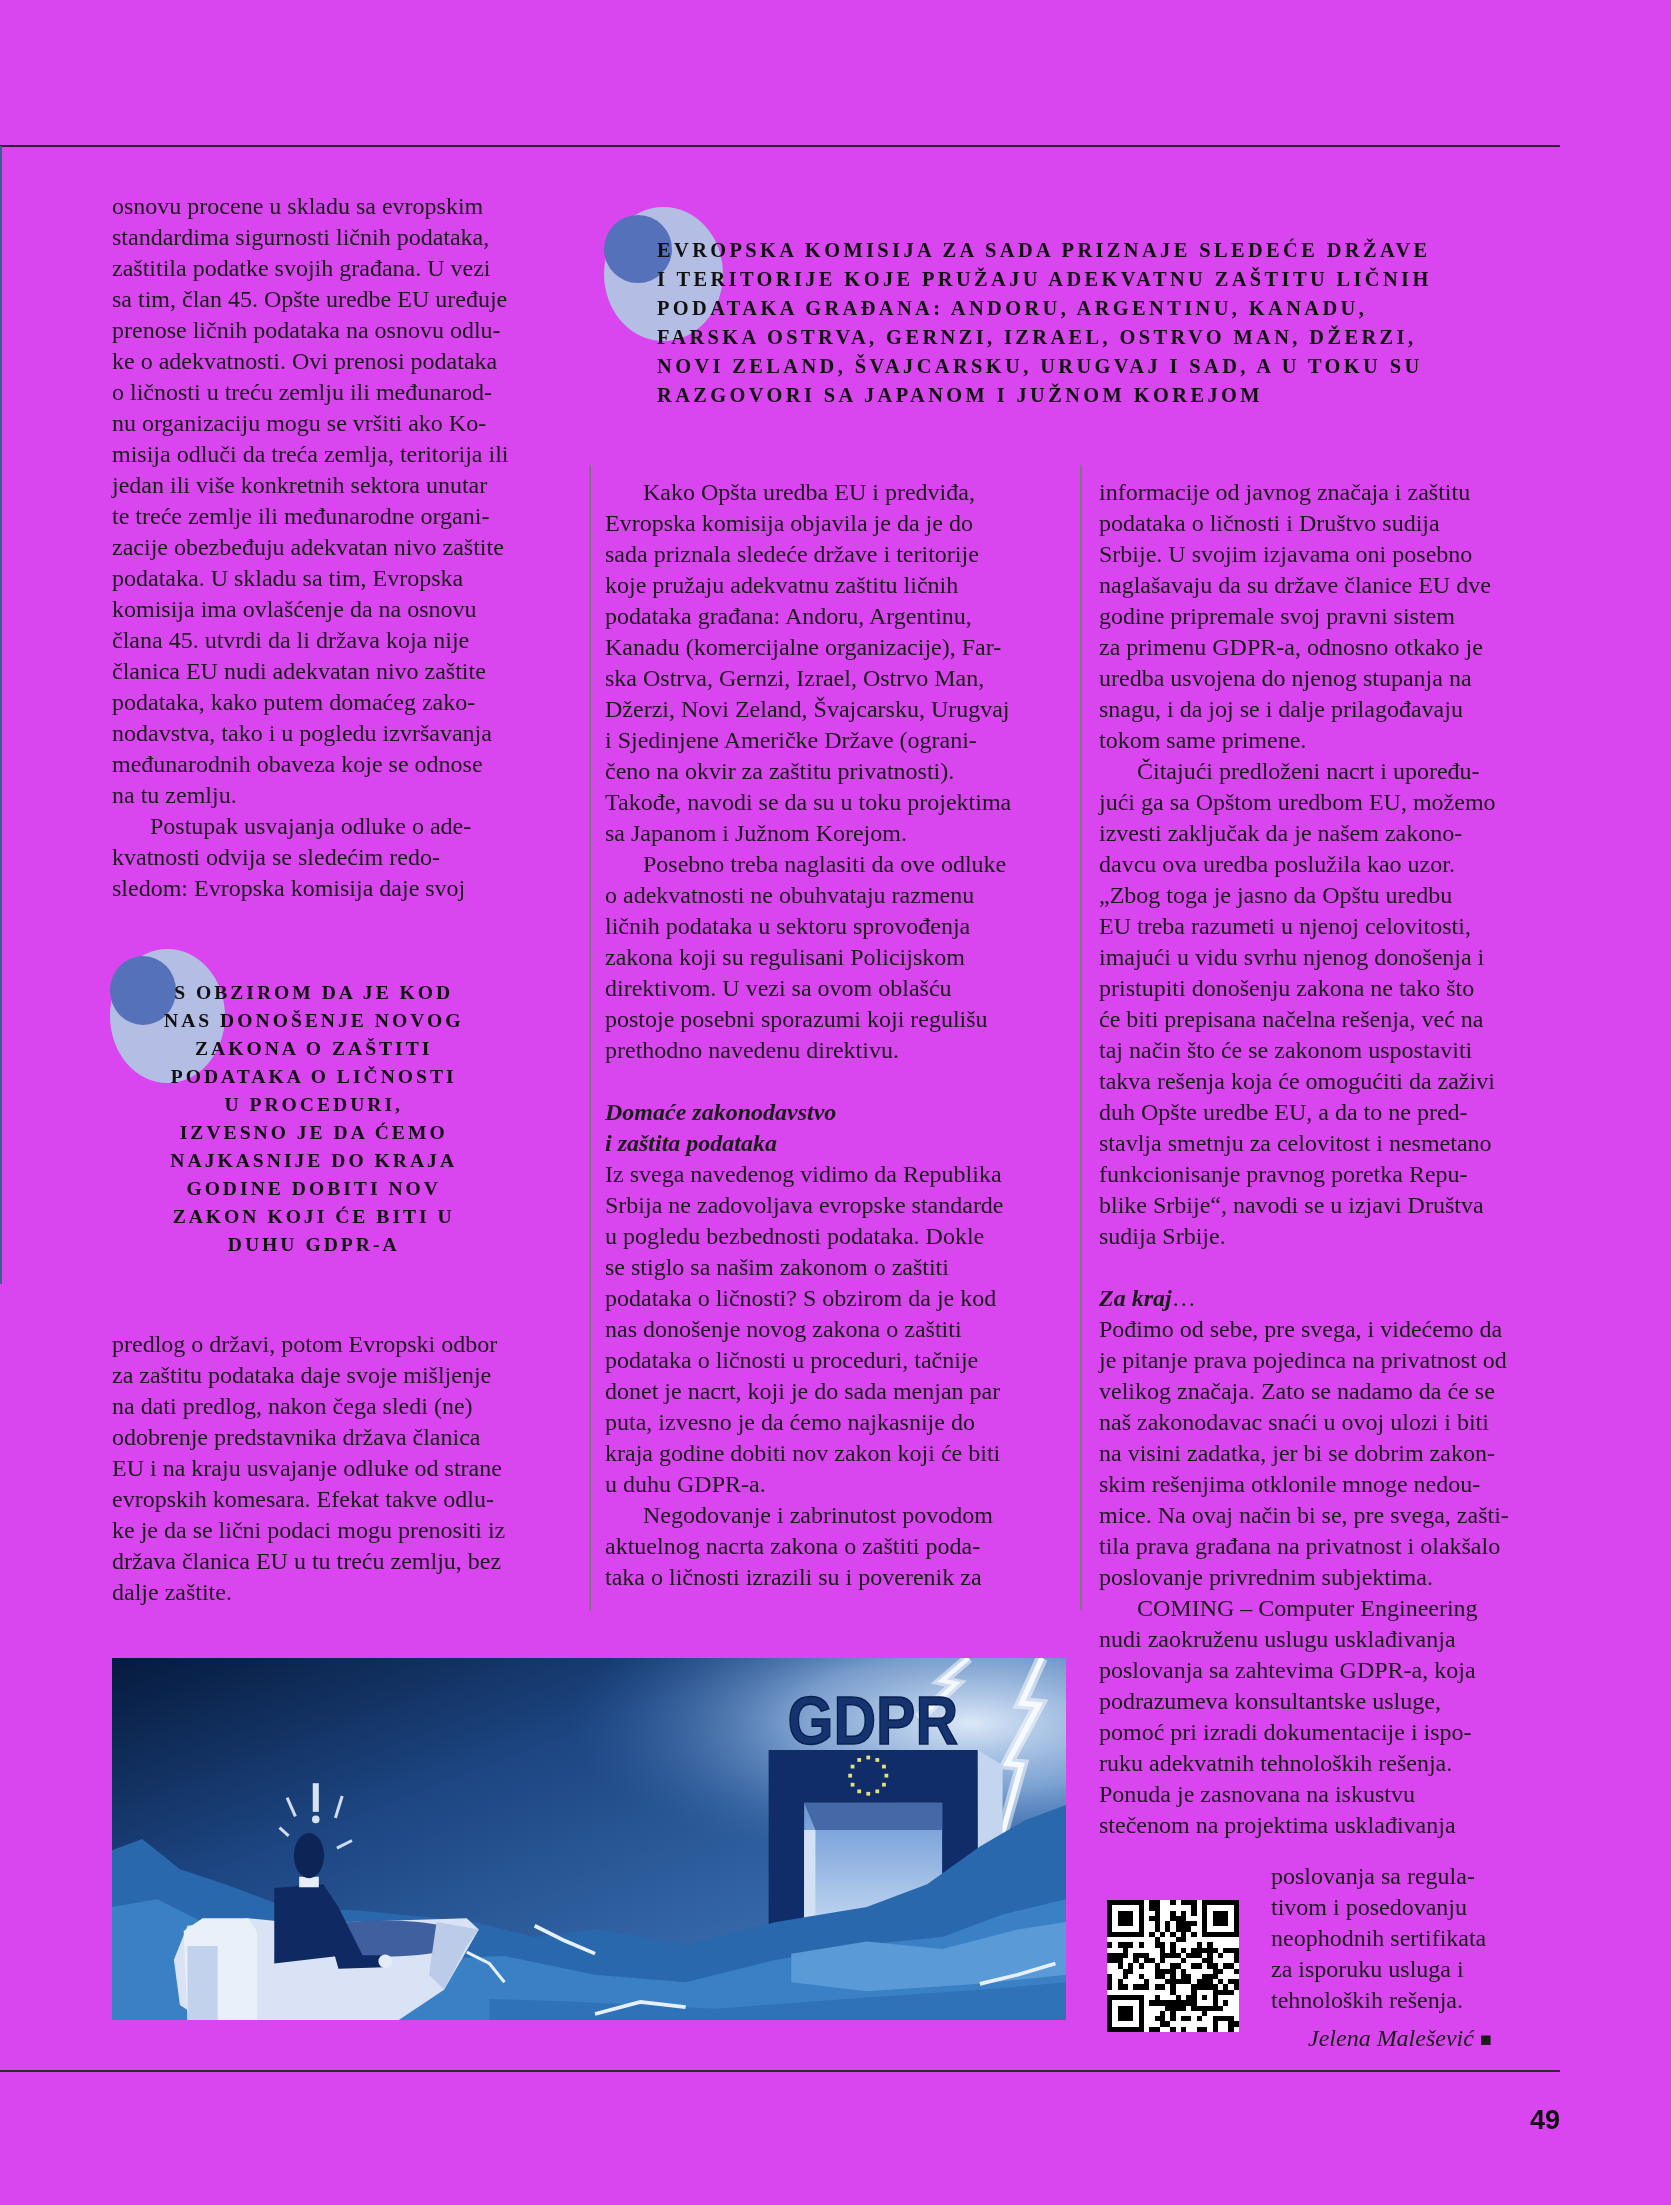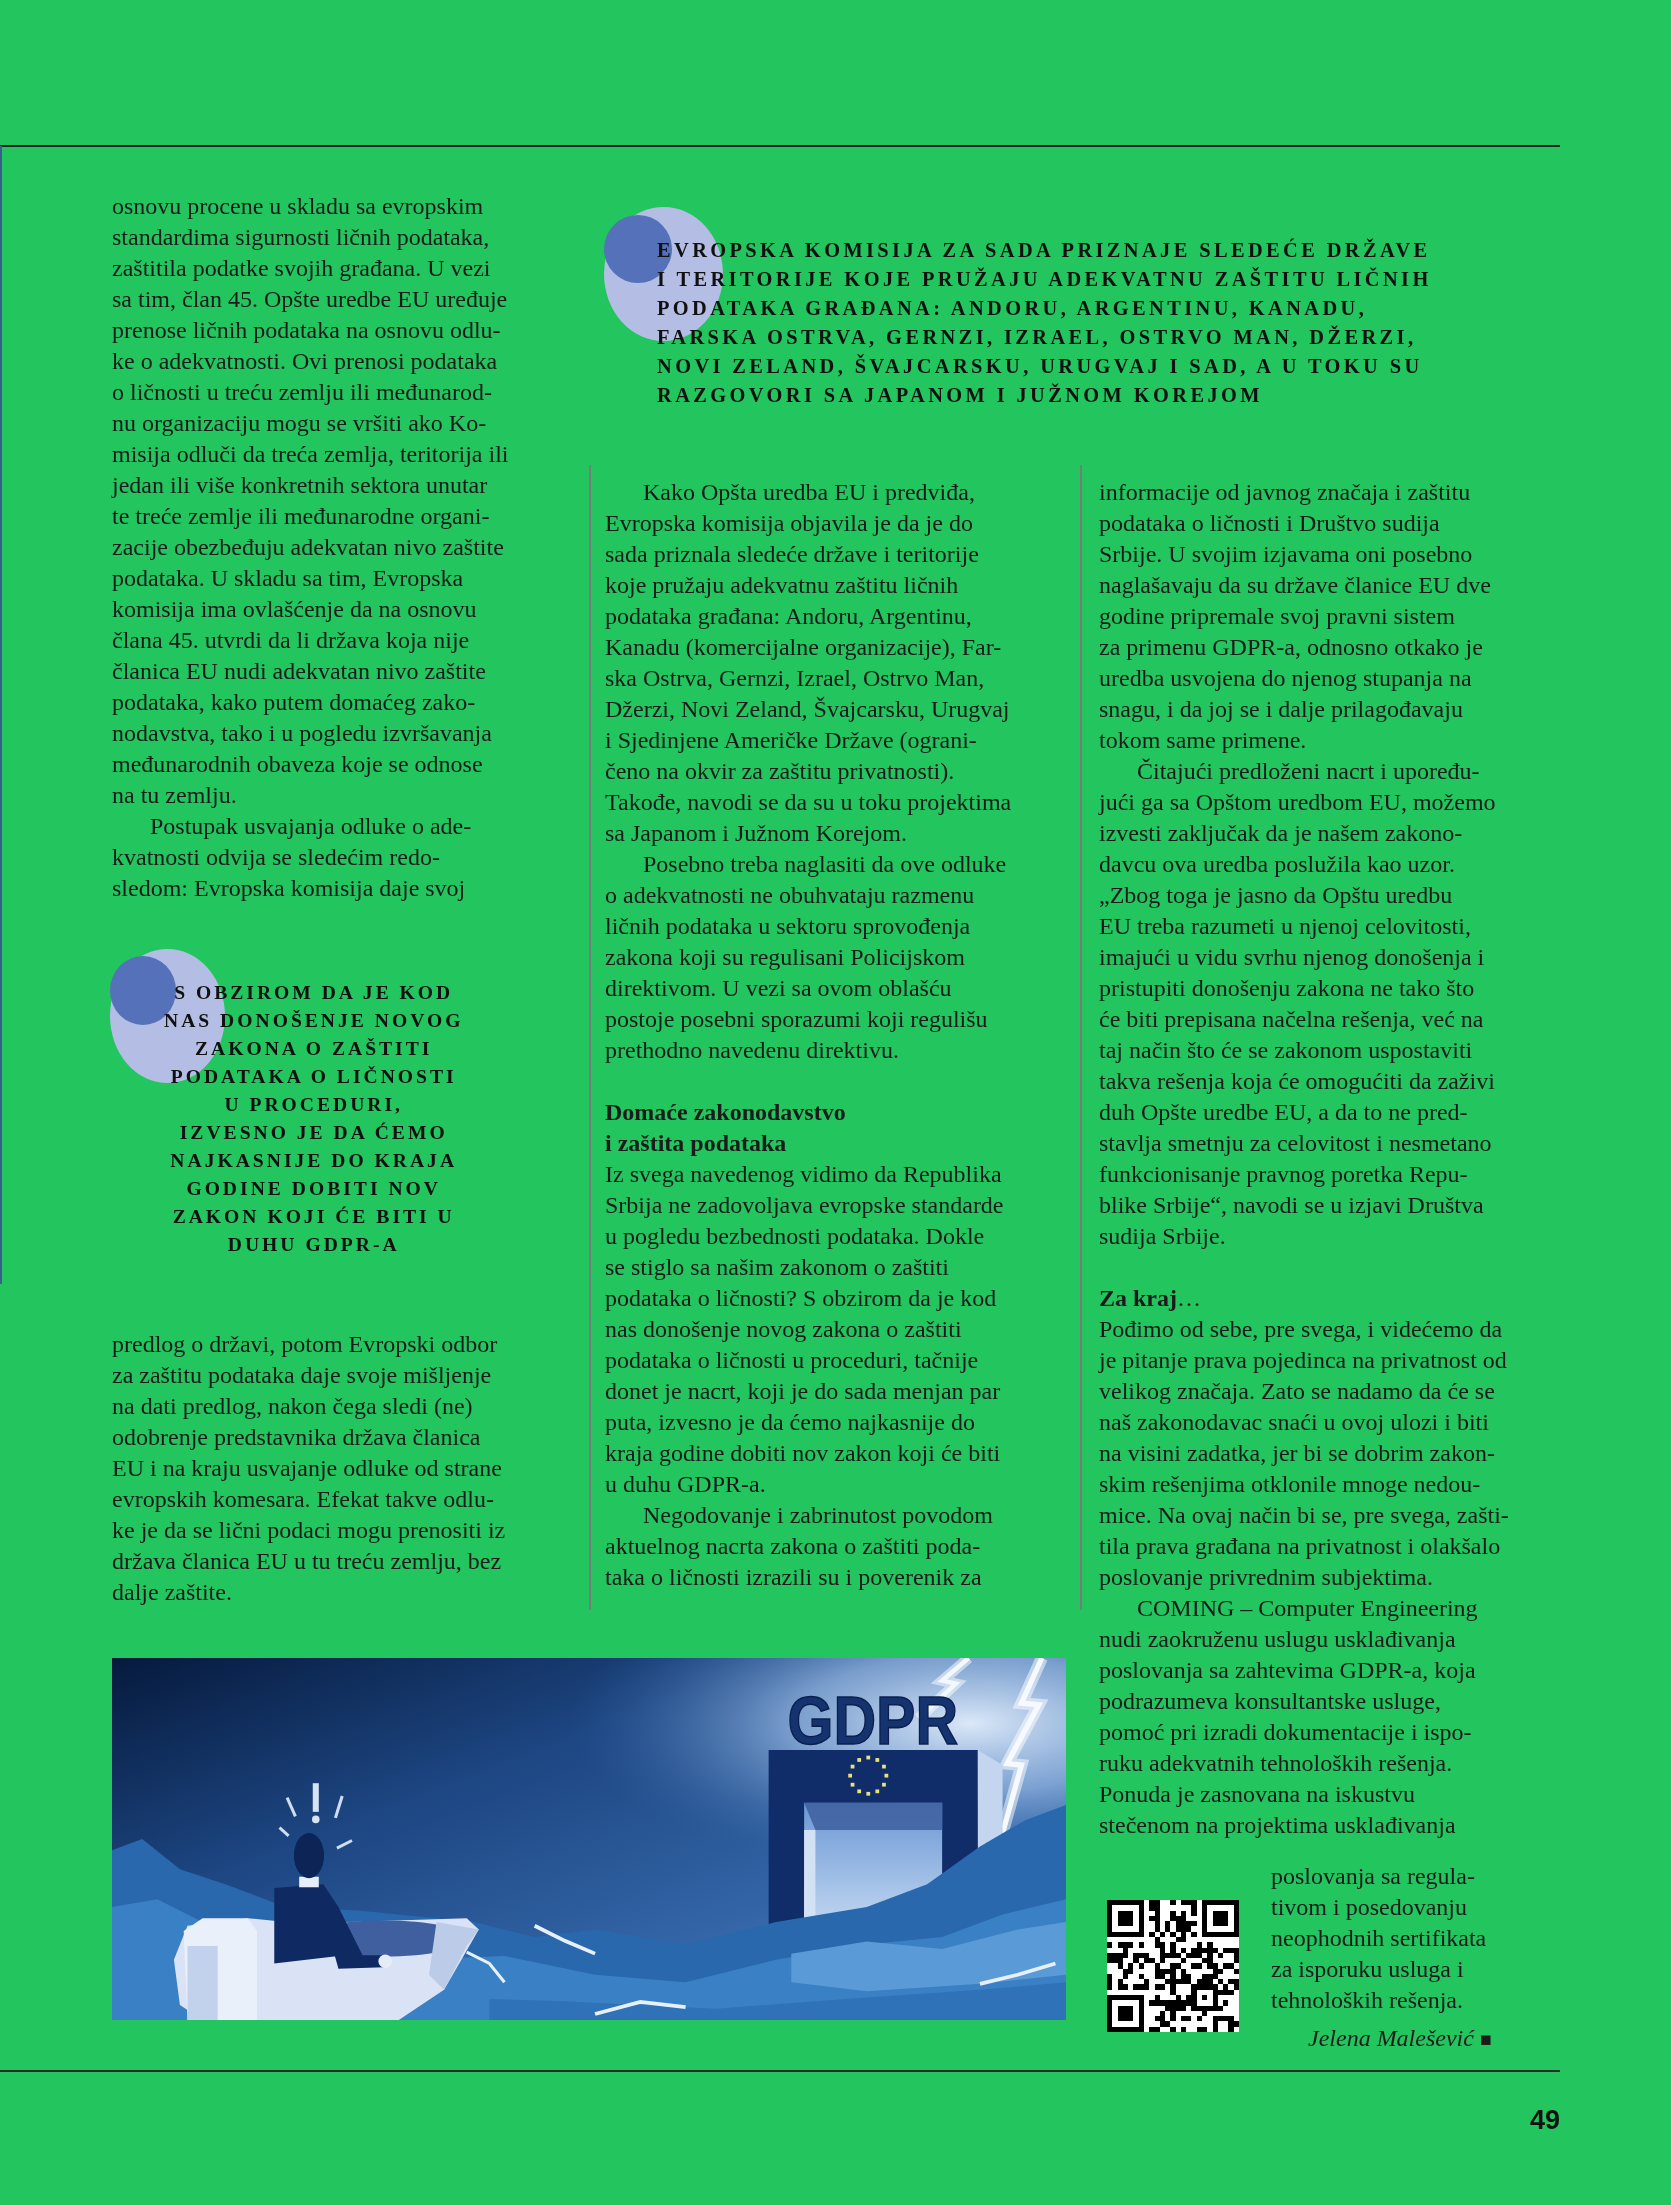--- a/index.html
+++ b/index.html
@@ -1,36 +1,36 @@
 <!DOCTYPE html>
 <html style="font-size:12px"><head>
   <meta charset="utf-8">
   <style>
     html, body { margin: 0; padding: 0; background: #ffffff; }
     .page {
       position: relative;
       width: 1671px;
       height: 2205px;
-      background: #22c55e;
+      background: #d946ef;
       overflow: hidden;
       color: #1b1b1b;
       font-family: "Liberation Serif", "DejaVu Serif", serif;
     }
     .rule { position: absolute; background: #222222; }
     #top-rule { left: 0; top: 145px; width: 1560px; height: 1.5px; }
     #bottom-rule { left: 0; top: 2070px; width: 1560px; height: 2.3px; background: #2b2b2b; }
     #left-accent-line { position: absolute; left: 0; top: 146px; width: 2.3px; height: 1138px; background: #3a5f8e; }
     .divider { position: absolute; top: 465px; width: 1.5px; height: 1145px; background: #7a7a7a; }
     #divider-1 { left: 589px; }
     #divider-2 { left: 1080px; }
 
     .textcol { position: absolute; font-size: 24px; white-space: nowrap; }
     .textcol .line { height: var(--lh); line-height: var(--lh); white-space: nowrap; }
     .textcol .line.indent { text-indent: 38px; }
-    .bi { font-weight: bold; }
+    .bi { font-weight: bold; font-style: italic; }
 
     #col1-top { left: 112px; top: 191px; --lh: 31px; }
     #col1-bottom { left: 112px; top: 1329px; --lh: 31px; }
     #col2 { left: 605px; top: 477px; --lh: 31px; }
     #col3 { left: 1099px; top: 477px; --lh: 31px; }
     #col3-beside-qr { left: 1271px; top: 1861px; --lh: 31px; }
     #author-line { position: absolute; left: 1308px; top: 2018px; height: 31px; line-height: 41px; font-size: 24px; white-space: nowrap; }
     #author-line .name { font-style: italic; }
     #author-line .mark { font-size: 19.6px; margin-left: 6px; }
 

